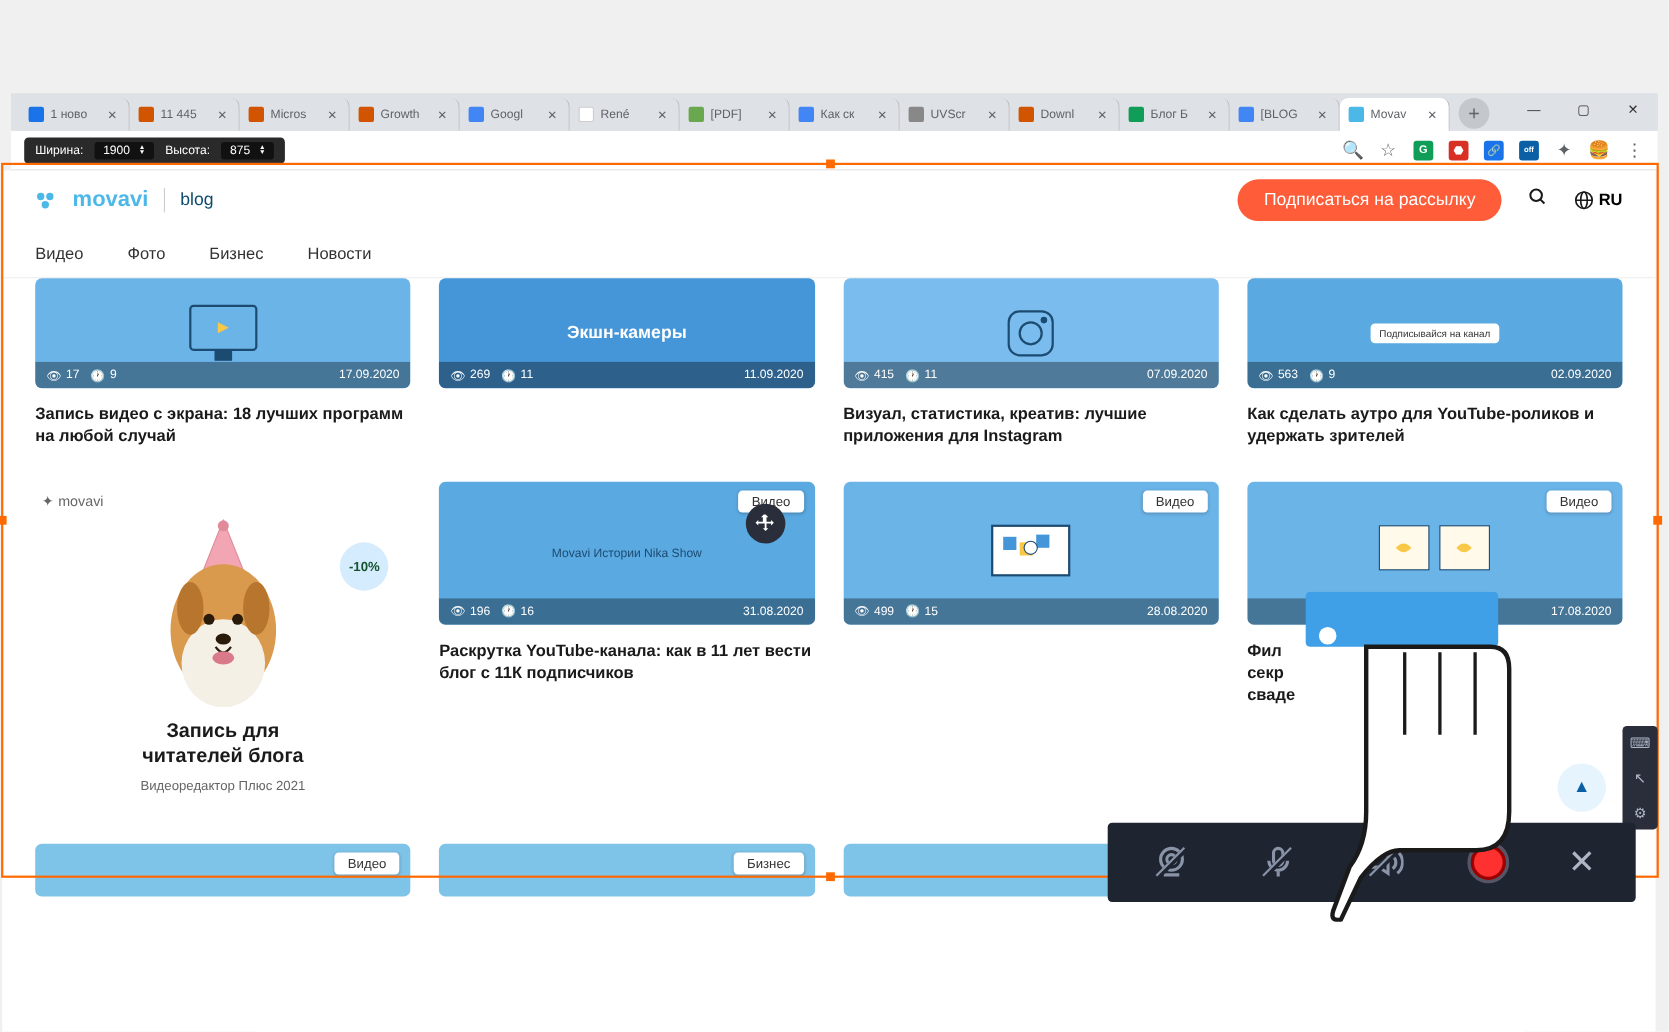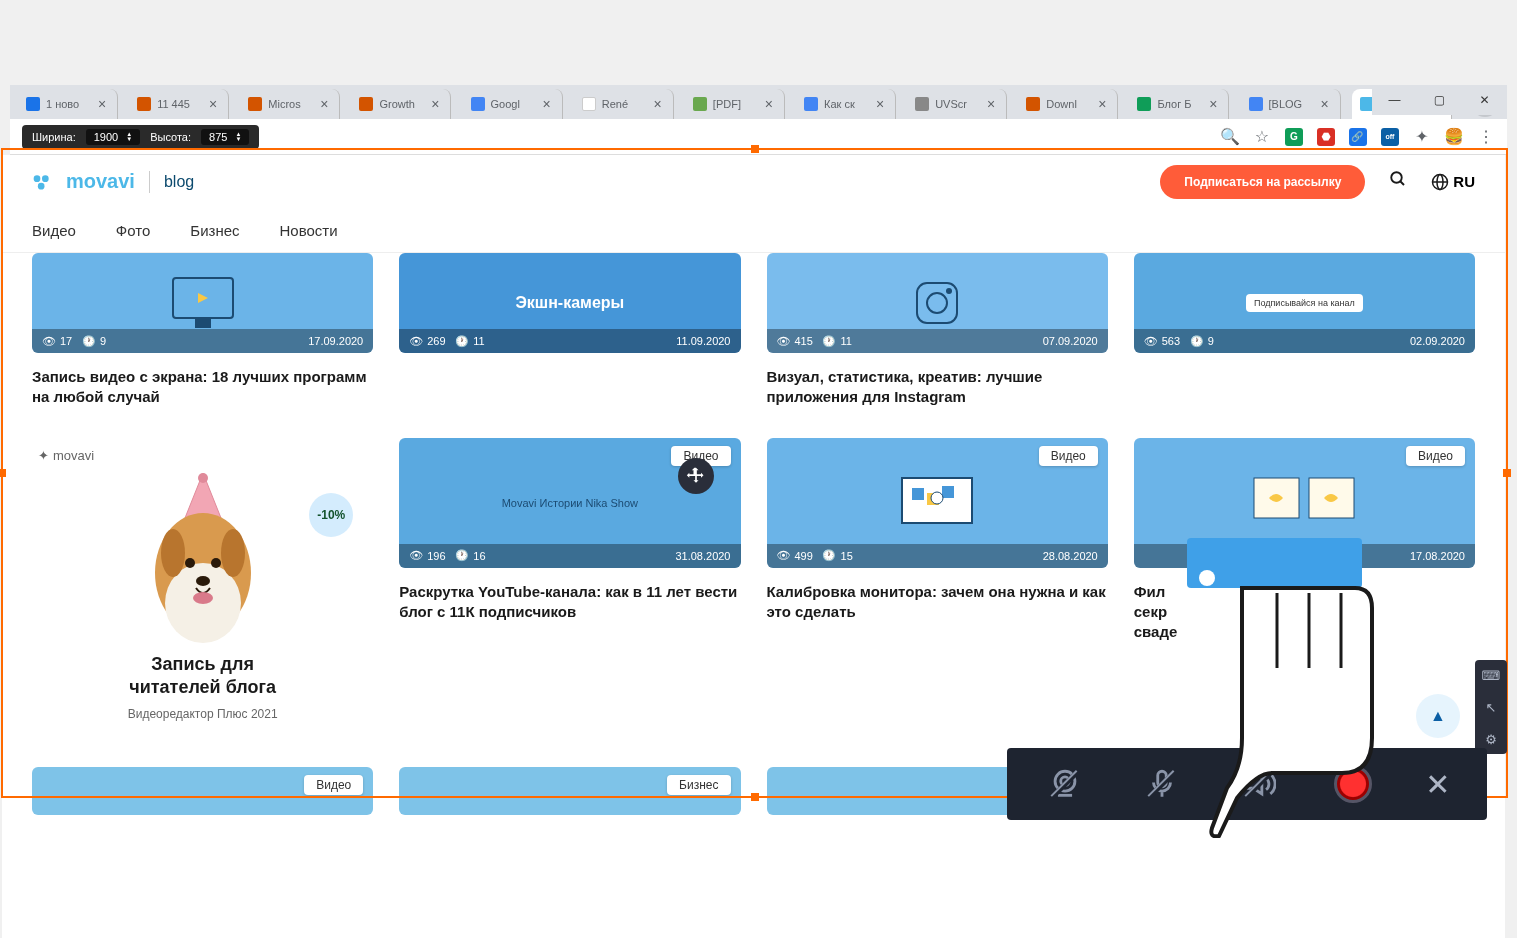--- a/index.html
+++ b/index.html
@@ -1,18 +1,18 @@
 <!DOCTYPE html>
 <html><head>
 <meta charset="utf-8">
 <style>
 * { margin: 0; padding: 0; box-sizing: border-box; font-family: -apple-system, BlinkMacSystemFont, 'Segoe UI', Arial, sans-serif; }
 body { background: #f0f0f0; width: 1517px; height: 938px; overflow: hidden; position: relative; }
 .chrome-window { position: absolute; top: 85px; left: 10px; right: 10px; background: #dee1e6; }
-.tab-bar { height: 34px; background: #dee1e6; display: flex; align-items: flex-end; padding: 0 8px; justify-content: space-between; }
+.tab-bar { height: 34px; background: #dee1e6; display: flex; align-items: flex-end; padding: 0 8px; }
 .tab { height: 30px; background: #dee1e6; border-radius: 8px 8px 0 0; padding: 0 8px; display: flex; align-items: center; font-size: 11px; color: #5f6368; gap: 6px; min-width: 0; flex: 1; max-width: 100px; position: relative; border-right: 1px solid #bbb; }
 .tab.active { background: #fff; margin-top: 29px; }
 .tab-favicon { width: 14px; height: 14px; border-radius: 2px; flex-shrink: 0; }
 .tab-title { white-space: nowrap; overflow: hidden; text-overflow: ellipsis; flex: 1; }
 .tab-close { width: 14px; height: 14px; font-size: 14px; color: #5f6368; display: flex; align-items: center; justify-content: center; flex-shrink: 0; cursor: pointer; }
 .tab-new { width: 28px; height: 28px; display: flex; align-items: center; justify-content: center; color: #5f6368; font-size: 18px; background: #c4c7cc; border-radius: 50%; margin-left: 8px; margin-bottom: 2px; }
 .window-controls { position: absolute; right: 0; top: 0; display: flex; background: #dee1e6; }
 .win-btn { width: 45px; height: 30px; display: flex; align-items: center; justify-content: center; color: #333; font-size: 12px; }
 .address-bar-row { height: 36px; background: #fff; display: flex; align-items: center; padding: 0 12px; justify-content: space-between; border-bottom: 1px solid #ddd; }
 .size-indicator { background: #2a2a2a; color: #fff; font-size: 11px; padding: 4px 10px; border-radius: 4px; display: flex; gap: 10px; align-items: center; }
@@ -30,21 +30,21 @@
 .sel-bottom { bottom: -5px; left: 50%; transform: translateX(-50%); }
 
 .page-content { position: absolute; top: 155px; left: 2px; right: 12px; bottom: 0; background: #fff; overflow: hidden; }
 .page-header { height: 54px; display: flex; align-items: center; padding: 0 30px; border-bottom: 1px solid transparent; }
 .logo-group { display: flex; align-items: center; gap: 14px; }
 .logo-icon { width: 20px; height: 20px; }
 .logo-text { font-size: 20px; font-weight: 600; color: #4cb8e8; }
 .logo-sep { width: 1px; height: 22px; background: #ccc; }
 .logo-sub { font-size: 16px; color: #0c4a6e; }
 .header-right { margin-left: auto; display: flex; align-items: center; gap: 24px; }
-.subscribe-btn { background: #ff5c39; color: #fff; padding: 10px 24px; border-radius: 22px; font-size: 12px; font-weight: 700; border: none; }
+.subscribe-btn { background: #ff5c39; color: #fff; padding: 10px 24px; border-radius: 22px; font-size: 16px; font-weight: 400; border: none; }
 .header-icon { font-size: 18px; color: #1a1a1a; }
 .lang-sel { display: flex; align-items: center; gap: 4px; font-size: 15px; font-weight: 600; }
 
 .nav-row { height: 44px; display: flex; align-items: center; gap: 40px; padding: 0 30px; font-size: 15px; color: #333; border-bottom: 1px solid #eee; }
 .nav-item { cursor: pointer; }
 
 .content-grid { padding: 0 30px; }
 .card-row { display: grid; grid-template-columns: repeat(4, 1fr); gap: 26px; margin-top: 0; }
 .card { }
 .card-thumb { height: 100px; border-radius: 6px; position: relative; overflow: hidden; display: flex; align-items: center; justify-content: center; }
@@ -266,20 +266,21 @@
       </div>
       <div class="card">
         <div class="card-thumb" style="background:#5aa9e0">
           <div style="background:#fff;padding:4px 8px;border-radius:4px;font-size:9px;color:#333">Подписывайся на канал</div>
           <div class="card-stats">
               <span class="stat">👁 <span>563</span></span>
               <span class="stat">🕐 <span>9</span></span>
               <span class="stat-date">02.09.2020</span>
             </div>
         </div>
+        <div class="card-title">Как сделать аутро для YouTube-роликов и удержать зрителей</div>
       </div>
     </div>
 
     <div class="card-row" style="margin-top:30px">
       <div class="promo-card">
         <div class="promo-logo">✦ <span>movavi</span></div>
         <div class="promo-img-wrap">
           <div class="promo-discount">-10%</div>
           <svg class="dog-svg" viewBox="0 0 150 180">
             <polygon points="75,10 55,60 95,60" fill="#f2a6b4" stroke="#e08a9a"></polygon>
@@ -319,21 +320,20 @@
               <rect x="35" y="25" width="12" height="12" fill="#f9c846"></rect>
               <rect x="50" y="18" width="12" height="12" fill="#4596d8"></rect>
               <circle cx="45" cy="30" r="6" fill="#fff" stroke="#1c4b72"></circle>
             </svg>
           <div class="card-stats">
               <span class="stat">👁 <span>499</span></span>
               <span class="stat">🕐 <span>15</span></span>
               <span class="stat-date">28.08.2020</span>
             </div>
         </div>
-        <div class="card-title">Калибровка монитора: зачем она нужна и как это сделать</div>
       </div>
       <div class="card">
         <div class="card-thumb tall" style="background:#6bb4e8">
           <span class="badge-tag">Видео</span>
           <svg width="110" height="70" viewBox="0 0 110 70">
               <rect x="5" y="10" width="45" height="40" fill="#fffaea" stroke="#1c4b72"></rect>
               <rect x="60" y="10" width="45" height="40" fill="#fffaea" stroke="#1c4b72"></rect>
               <path d="M 20 30 Q 27 22 34 30 Q 27 38 20 30" fill="#f9c846"></path>
               <path d="M 75 30 Q 82 22 89 30 Q 82 38 75 30" fill="#f9c846"></path>
             </svg>

